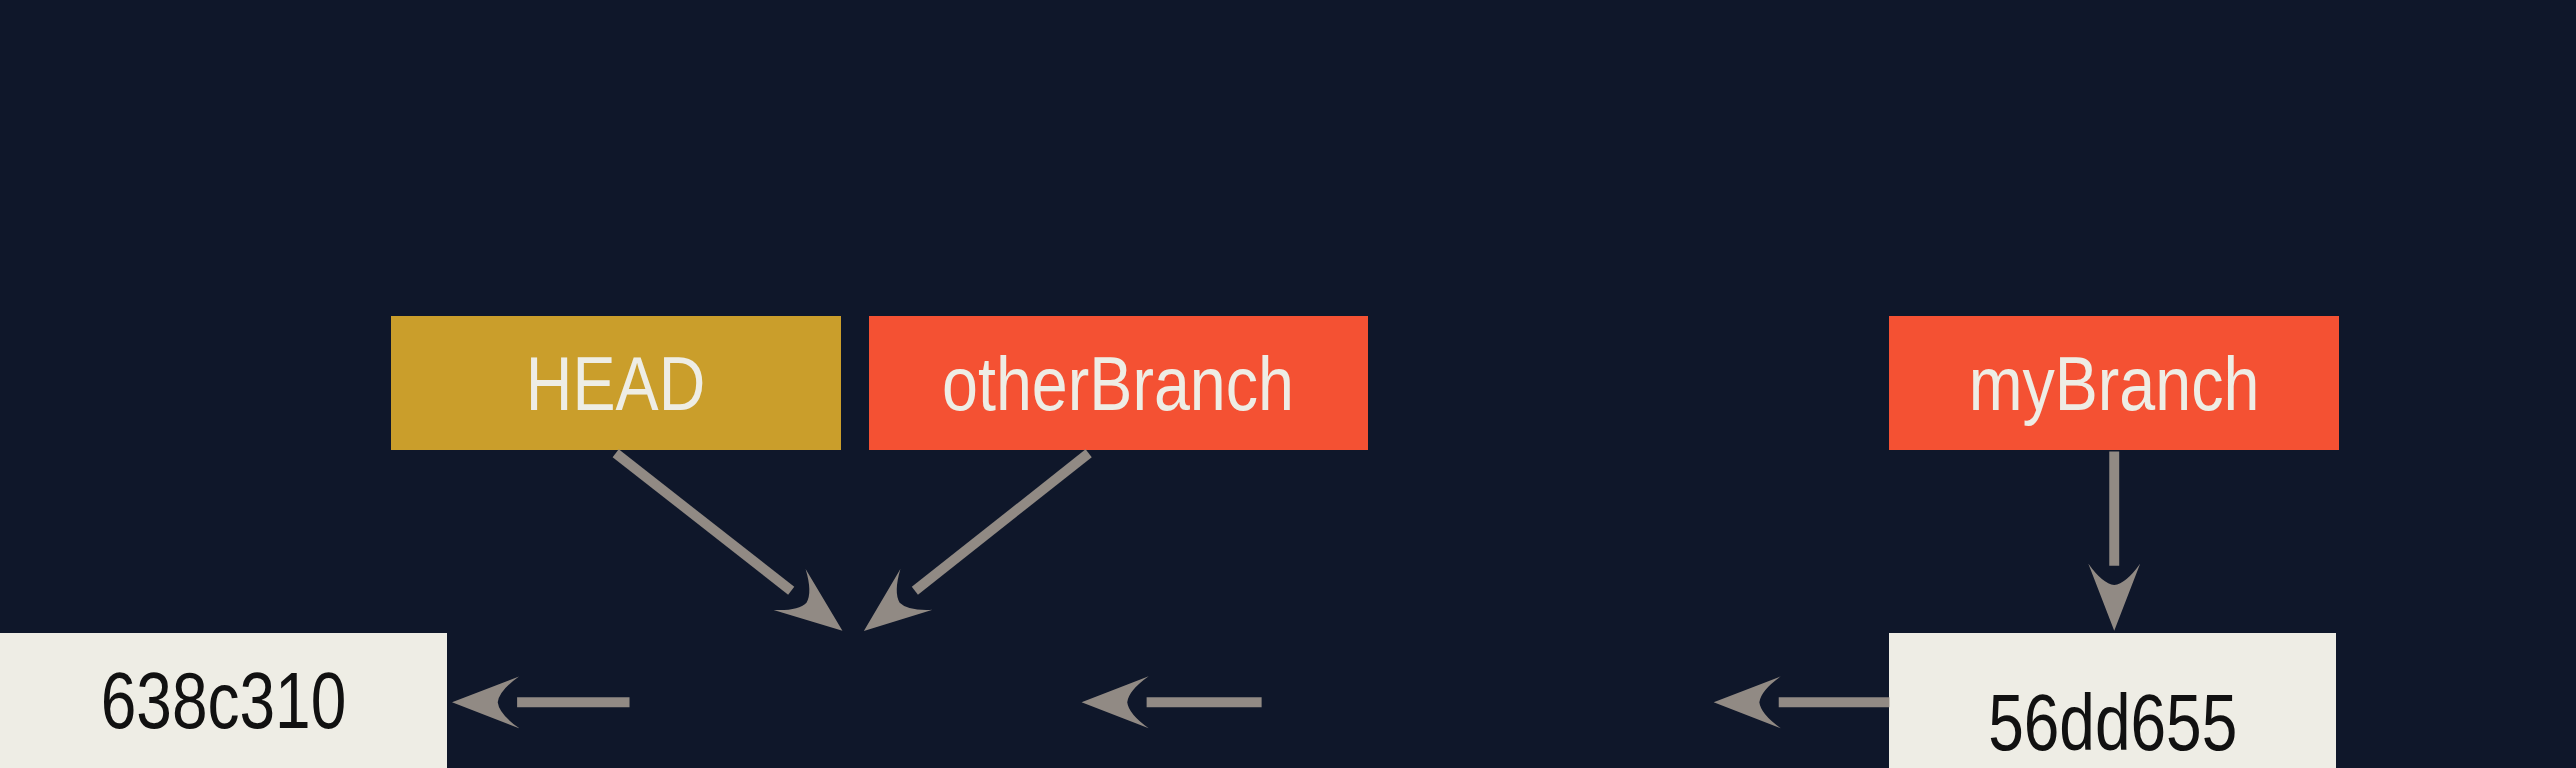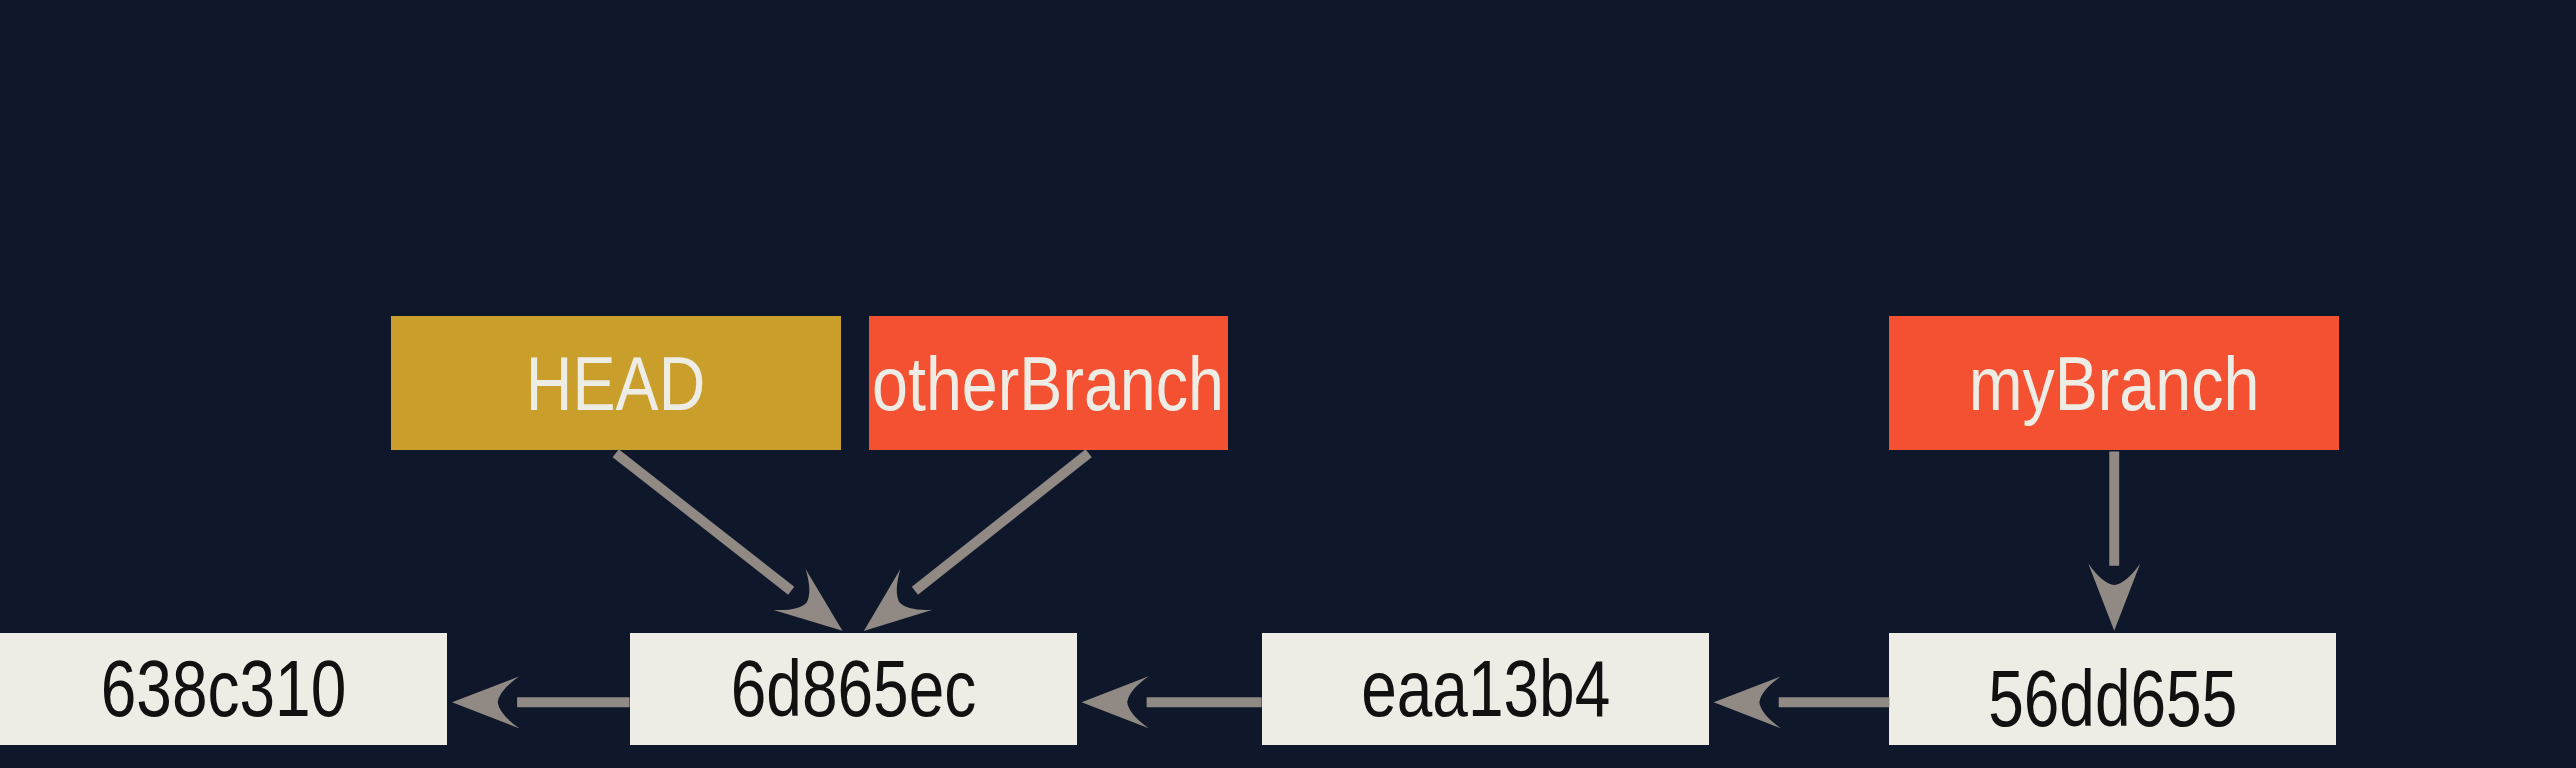--- a/index.html
+++ b/index.html
@@ -18,29 +18,29 @@
   }
   .branch-box{
     height:134px;top:316px;
     font-size:76px;
     color:#EEEDE5;
   }
   .branch-box .txt{display:inline-block;transform:scaleX(0.85);transform-origin:center;}
   .head-bg{background:#CA9E2B;}
   .ref-bg{background:#F45133;}
   .commit-box{
-    top:633px;height:112px;
+    top:633px;height:136px;
     width:447px;
     background:#EEEDE5;
     font-size:80px;
     color:#111111;
   }
   .commit-box .txt{display:inline-block;transform:scaleX(0.80);transform-origin:center;}
   #box-head{left:391px;width:450px;}
-  #box-otherbranch{left:869px;width:359px;}
+  #box-otherbranch{left:869px;width:499px;}
   #box-mybranch{left:1889px;width:450px;text-align:center;}
   #box-c1{left:0px;}
   #box-c2{left:630px;}
   #box-c3{left:1262px;}
   #box-c4{left:1889px;align-items:flex-end;}
   svg.edges{position:absolute;left:0;top:0;pointer-events:none;}
   svg.edges line{stroke:#918A84;stroke-width:11.5;}
 </style>
 </head>
 <body>
@@ -56,27 +56,21 @@
   </div>
 
   <div class="box branch-box ref-bg" id="box-mybranch">
     <span class="txt">myBranch</span>
   </div>
 
   <div class="box commit-box" id="box-c1">
     <span class="txt">638c310</span>
   </div>
 
-  <div class="box commit-box" id="box-c2">
-    <span class="txt">6d865ec</span>
-  </div>
 
-  <div class="box commit-box" id="box-c3">
-    <span class="txt">eaa13b4</span>
-  </div>
 
   <div class="box commit-box" id="box-c4">
     <span class="txt">56dd655</span>
   </div>
 
   <svg class="edges" width="2576" height="769" viewBox="0 0 2979 889">
     <defs>
       <marker id="ah" viewBox="0 0 10 8" refX="0.3" refY="4" markerWidth="6.96" markerHeight="5.57" orient="auto">
         <path d="M 9.7 4 L 0 0.25 Q 2.9 2.3 3.1 4 Q 2.9 5.7 0 7.75 Z" fill="#918A84"></path>
       </marker>

